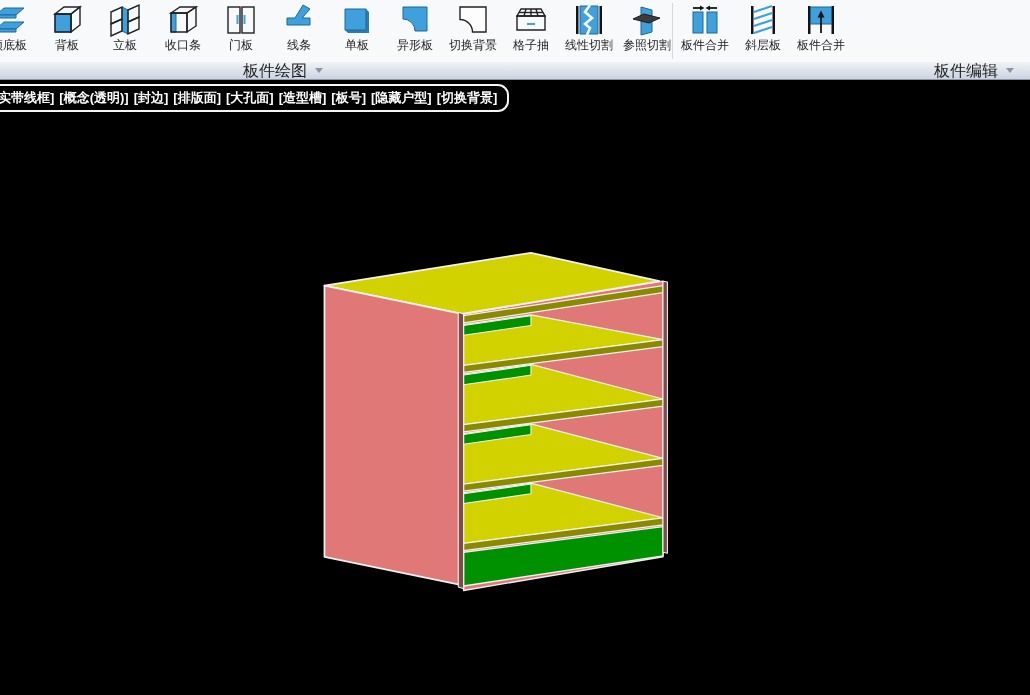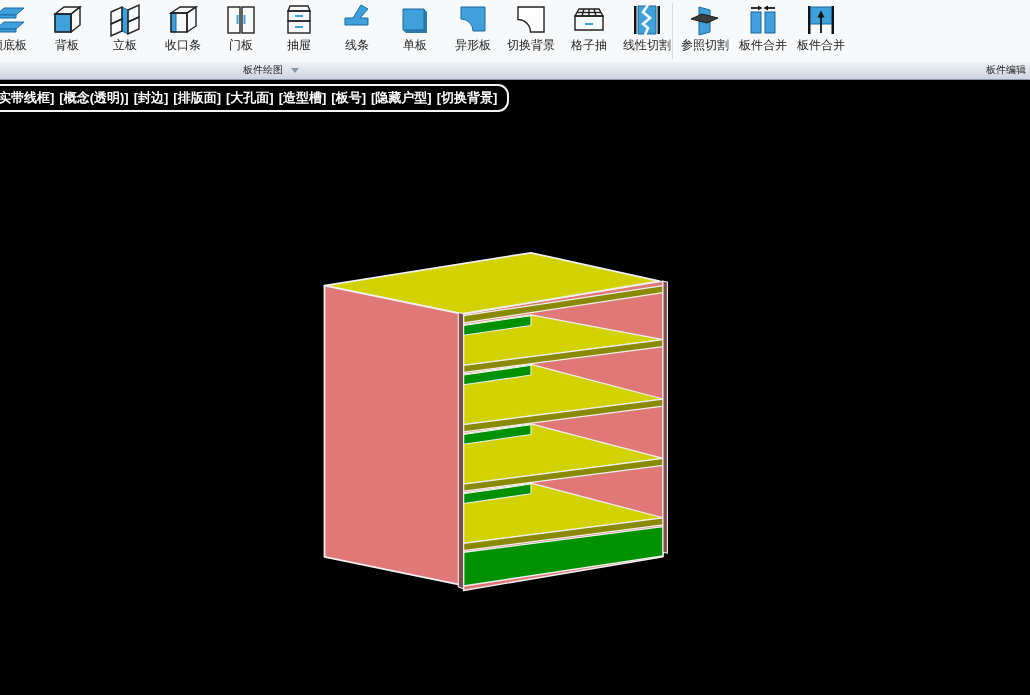--- a/index.html
+++ b/index.html
@@ -26,28 +26,28 @@
     font-size:12px;color:#222;line-height:14px;white-space:nowrap;
   }
   .group-sep{
     position:absolute;left:672px;top:3px;width:1px;height:56px;background:#d6d9de;
   }
   
   .tabstrip{
     position:absolute;top:62px;left:0;width:1030px;height:17px;
     background:linear-gradient(#f0f3f7,#ccd4e0);
     border-bottom:1px solid #8b97a8;
-    font-size:10px;color:#1d1d1d;font-family:Liberation Mono, monospace;
+    font-size:16px;color:#1d1d1d;
   }
   .tab{
     position:absolute;top:1px;height:15px;line-height:15px;
     display:flex;align-items:center;gap:8px;cursor:default;
   }
   .tab-draw{left:243px;}
-  .tab-edit{right:4px;flex-direction:column;}
+  .tab-edit{right:16px;}
   .dd-arrow{
     width:0;height:0;border-left:4px solid transparent;border-right:4px solid transparent;
     border-top:5px solid #8a94a4;display:inline-block;
   }
   
   .viewport{
     position:absolute;top:80px;left:0;width:1030px;height:615px;
     background:#000;overflow:hidden;
   }
   .viewbar{
@@ -128,32 +128,20 @@
         <svg viewBox="0 0 34 34">
       <rect class="wf" x="4" y="4" width="12" height="26"></rect>
       <rect class="wf" x="18" y="4" width="12" height="26"></rect>
       <line class="ibl" x1="13.5" y1="12" x2="13.5" y2="21"></line>
       <line class="ibl" x1="20.5" y1="12" x2="20.5" y2="21"></line>
     </svg>
       </span>
     <span class="tlabel">门板</span>
   </div>
 
-  <div class="tool">
-    <span class="ticon">
-        <svg viewBox="0 0 34 34">
-      <polygon class="wf" points="8,3 26,3 28,8 6,8"></polygon>
-      <rect class="wf" x="6" y="8" width="22" height="10"></rect>
-      <rect class="wf" x="6" y="18" width="22" height="12"></rect>
-      <line class="ibl" x1="13" y1="13" x2="21" y2="13"></line>
-      <line class="ibl" x1="13" y1="24" x2="21" y2="24"></line>
-    </svg>
-      </span>
-    <span class="tlabel">抽屉</span>
-  </div>
 
   <div class="tool">
     <span class="ticon">
         <svg viewBox="0 0 34 34">
       <path class="ib" d="M21,2 L28,6 L20,15 L28,15 L28,22 L5,22 L5,15 L13,15 Z"></path>
     </svg>
       </span>
     <span class="tlabel">线条</span>
   </div>
 
@@ -230,20 +218,33 @@
       <rect class="ib" x="19" y="9" width="10" height="21"></rect>
       <line class="arr" x1="5" y1="5" x2="12" y2="5"></line>
       <polygon class="blk" points="12,2.5 16.5,5 12,7.5"></polygon>
       <line class="arr" x1="29" y1="5" x2="22" y2="5"></line>
       <polygon class="blk" points="22,2.5 17.5,5 22,7.5"></polygon>
     </svg>
       </span>
     <span class="tlabel">板件合并</span>
   </div>
 
+  <div class="tool">
+    <span class="ticon">
+        <svg viewBox="0 0 34 34">
+      <rect class="blk" x="5" y="3" width="2.5" height="28"></rect>
+      <rect class="blk" x="26.5" y="3" width="2.5" height="28"></rect>
+      <line class="ibl" x1="8" y1="9" x2="26" y2="3"></line>
+      <line class="ibl" x1="8" y1="16" x2="26" y2="10"></line>
+      <line class="ibl" x1="8" y1="23" x2="26" y2="17"></line>
+      <line class="ibl" x1="8" y1="30" x2="26" y2="24"></line>
+    </svg>
+      </span>
+    <span class="tlabel">斜层板</span>
+  </div>
 
   <div class="tool">
     <span class="ticon">
         <svg viewBox="0 0 34 34">
       <rect class="blk" x="4" y="3" width="2.5" height="28"></rect>
       <rect class="blk" x="27.5" y="3" width="2.5" height="28"></rect>
       <rect class="ib" x="6.5" y="4" width="21" height="17"></rect>
       <line class="arr" x1="17" y1="30" x2="17" y2="13"></line>
       <polygon class="blk" points="13.5,14.5 17,7.5 20.5,14.5"></polygon>
     </svg>

